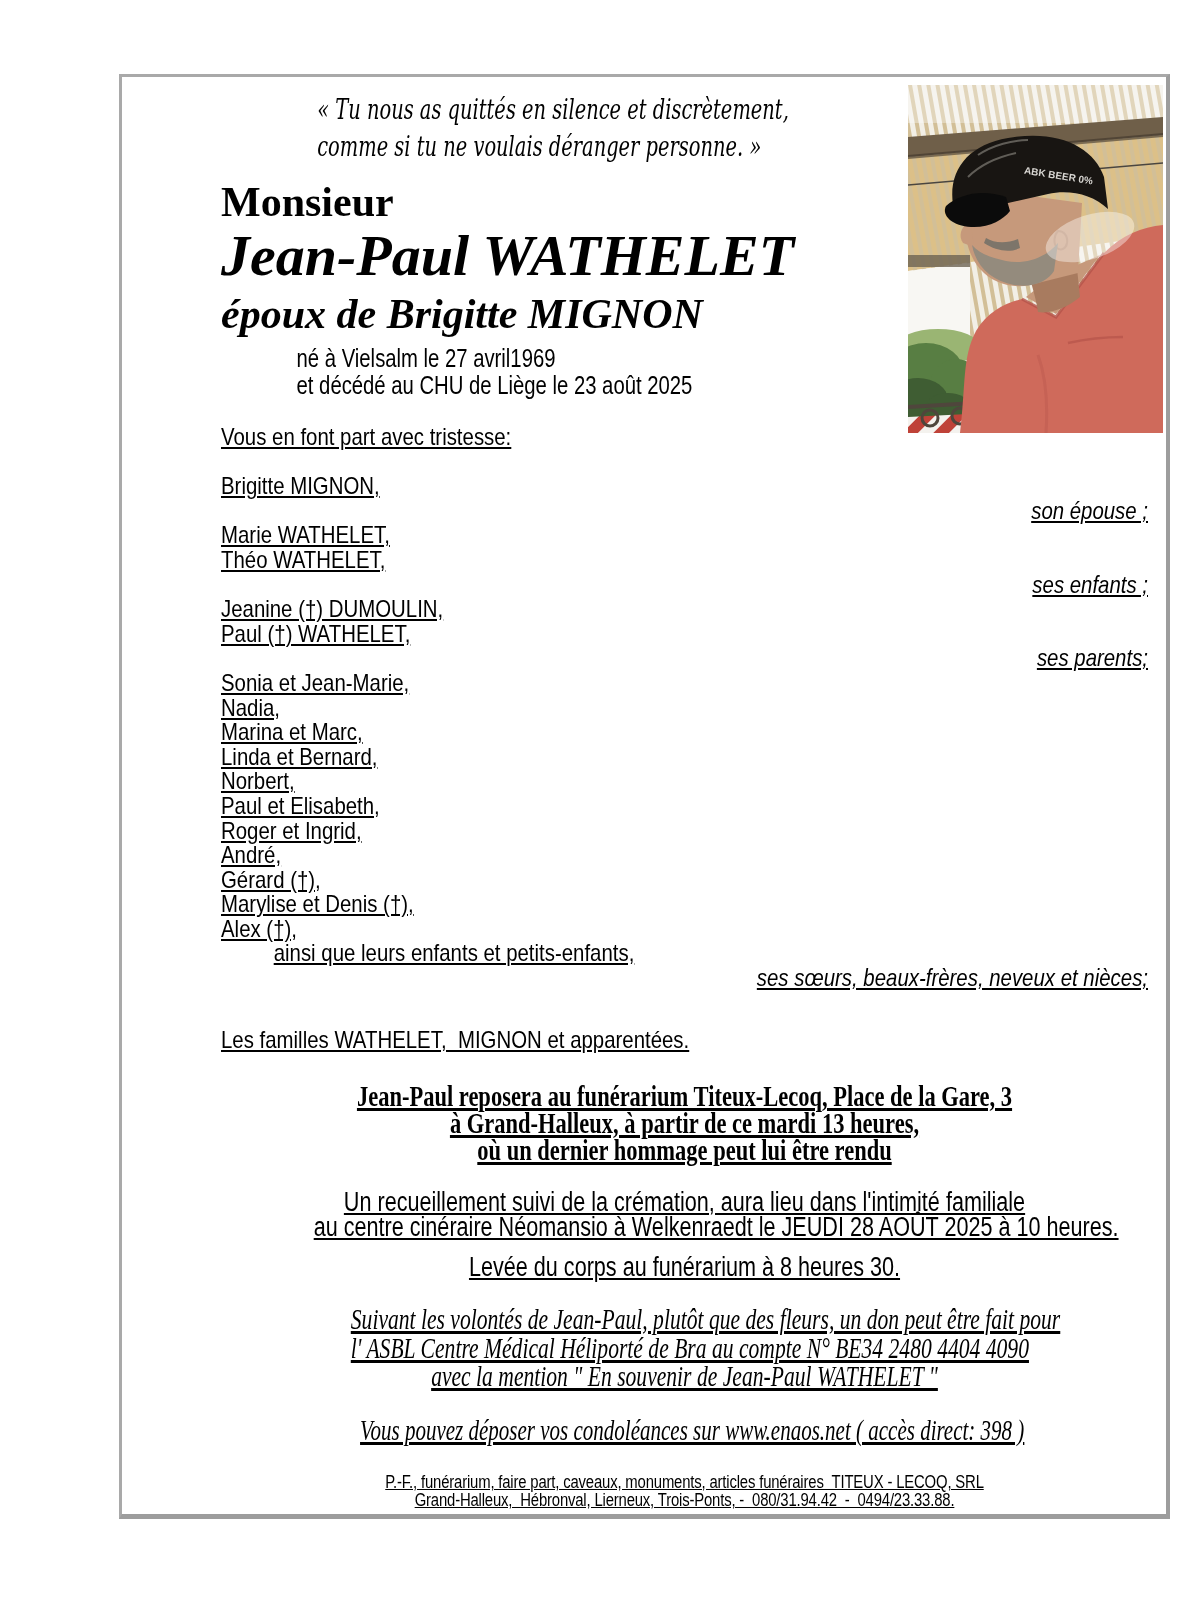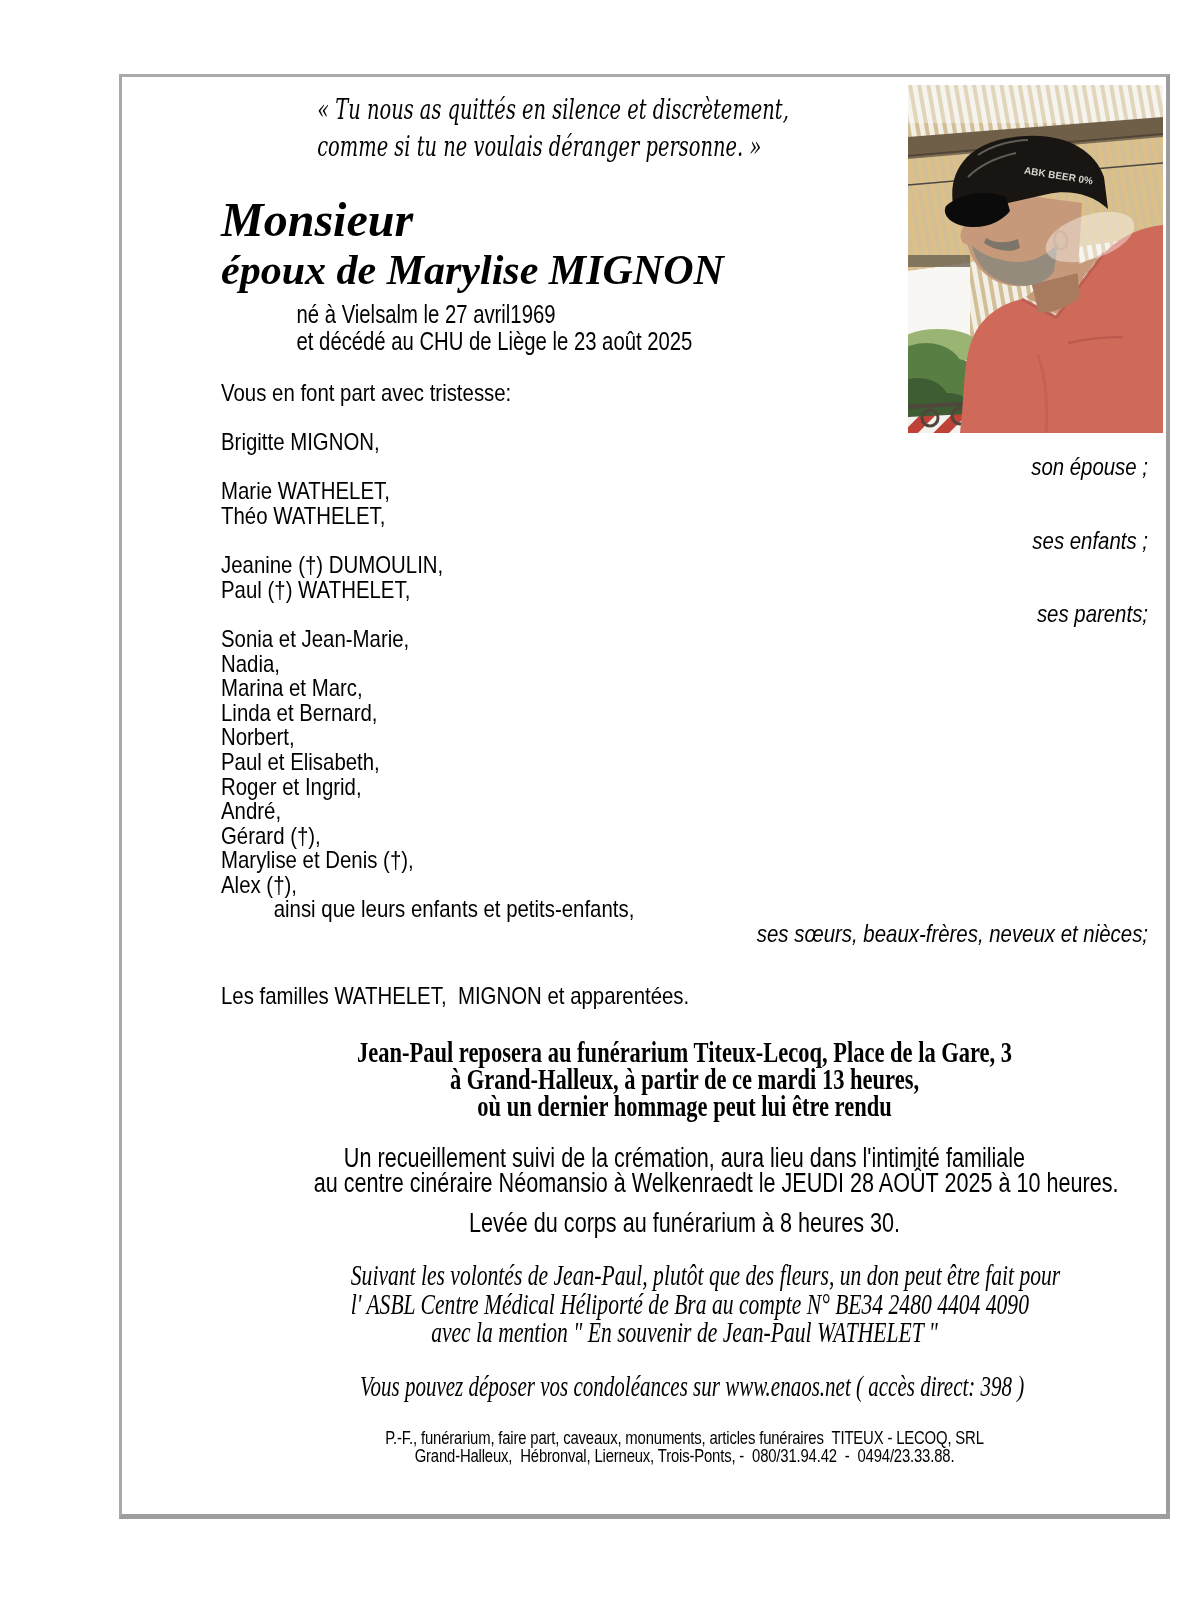--- a/index.html
+++ b/index.html
@@ -24,37 +24,37 @@
   }
   .photo svg { display:block; }
 
   .header { margin:14px 258px 0 99px; text-align:left; }
   .q {
     font-family:"DejaVu Serif", serif; font-style:italic;
     font-size:27px; line-height:37px; white-space:nowrap;
     transform:scaleX(0.72); transform-origin:50% 0;
   }
   .civ {
-    font-family:"Liberation Serif", serif; font-style:italic; font-weight:bold;
-    font-size:48px; line-height:46px; margin-top:32px; white-space:nowrap;
+    font-family:"Liberation Serif", serif; font-weight:bold;
+    font-size:42px; line-height:46px; margin-top:14px; white-space:nowrap;
   }
   .dname {
     font-family:"Liberation Serif", serif; font-style:italic; font-weight:bold;
     font-size:58px; line-height:62px; white-space:nowrap;
   }
   .spouse {
     font-family:"Liberation Serif", serif; font-style:italic; font-weight:bold;
     font-size:42px; line-height:46px; margin-top:4px; white-space:nowrap;
   }
   .vital {
     font-size:26px; line-height:27px; margin-top:8px;
     transform:scaleX(0.78); transform-origin:50% 0; white-space:nowrap;
   }
 
-  .content { margin:26px 18px 3px 99px; font-size:24px; line-height:24.6px; }
+  .content { margin:26px 18px 3px 99px; font-size:24px; line-height:24.6px;text-decoration:underline; }
   .content .ln { white-space:nowrap; transform:scaleX(0.85); transform-origin:0 50%; }
   .content .rel {
     text-align:right; font-style:italic;
     transform:scaleX(0.85); transform-origin:100% 50%; white-space:nowrap;
   }
   .content .indent { padding-left:62px; }
   .sp { height:24.6px; }
 
   .families { margin-top:37px; }
 
@@ -162,21 +162,22 @@
       <text x="150" y="94" font-size="10" font-family="Liberation Sans, sans-serif" font-weight="bold" text-anchor="middle" transform="rotate(9 150 94)" fill="#d8d6d2">ABK BEER 0%</text>
 
       <ellipse cx="182" cy="152" rx="46" ry="22" fill="#ffffff" opacity="0.4" transform="rotate(-18 182 152)"></ellipse>
     </svg>
   </div>
 
   <div class="header">
     <div class="q">« Tu nous as quittés en silence et discrètement,</div>
     <div class="q">comme si tu ne voulais déranger personne. »</div>
     <div class="civ">Monsieur</div>
-    <div class="spouse">époux de Marylise MIGNON</div>
+    <div class="dname">Jean-Paul WATHELET</div>
+    <div class="spouse">époux de Brigitte MIGNON</div>
     <div class="vital">né à Vielsalm le 27 avril1969</div>
     <div class="vital" style="margin-top:0;">et décédé au CHU de Liège le 23 août 2025</div>
   </div>
 
   <div class="content">
     <div class="ln">Vous en font part avec tristesse:</div>
     <div class="sp"></div>
     <div class="ln">Brigitte MIGNON,</div>
     <div class="rel">son épouse ;</div>
     <div class="ln">Marie WATHELET,</div>

